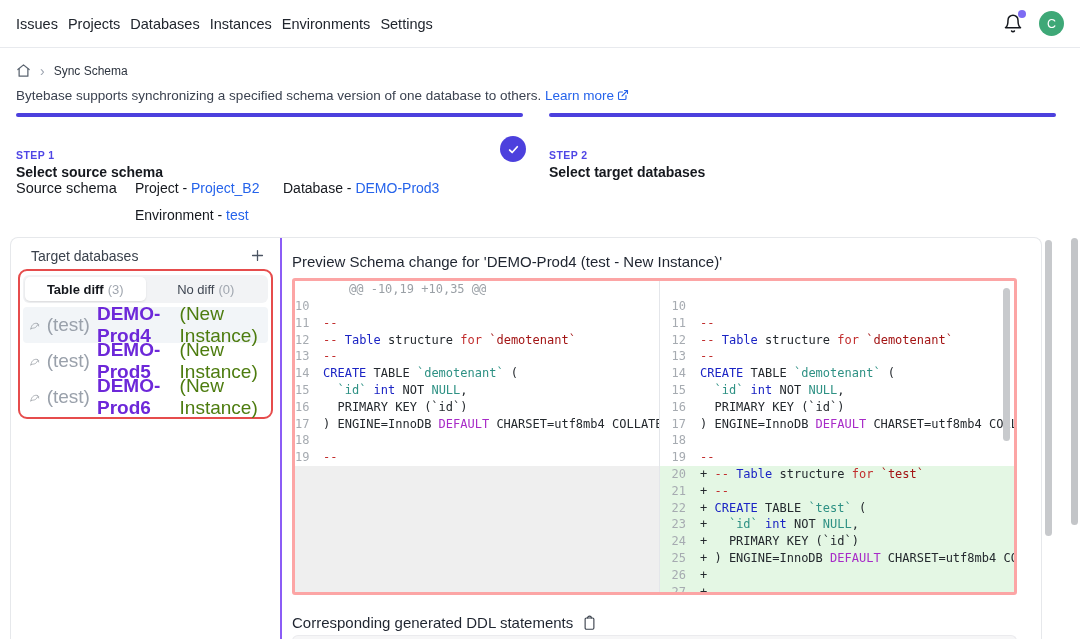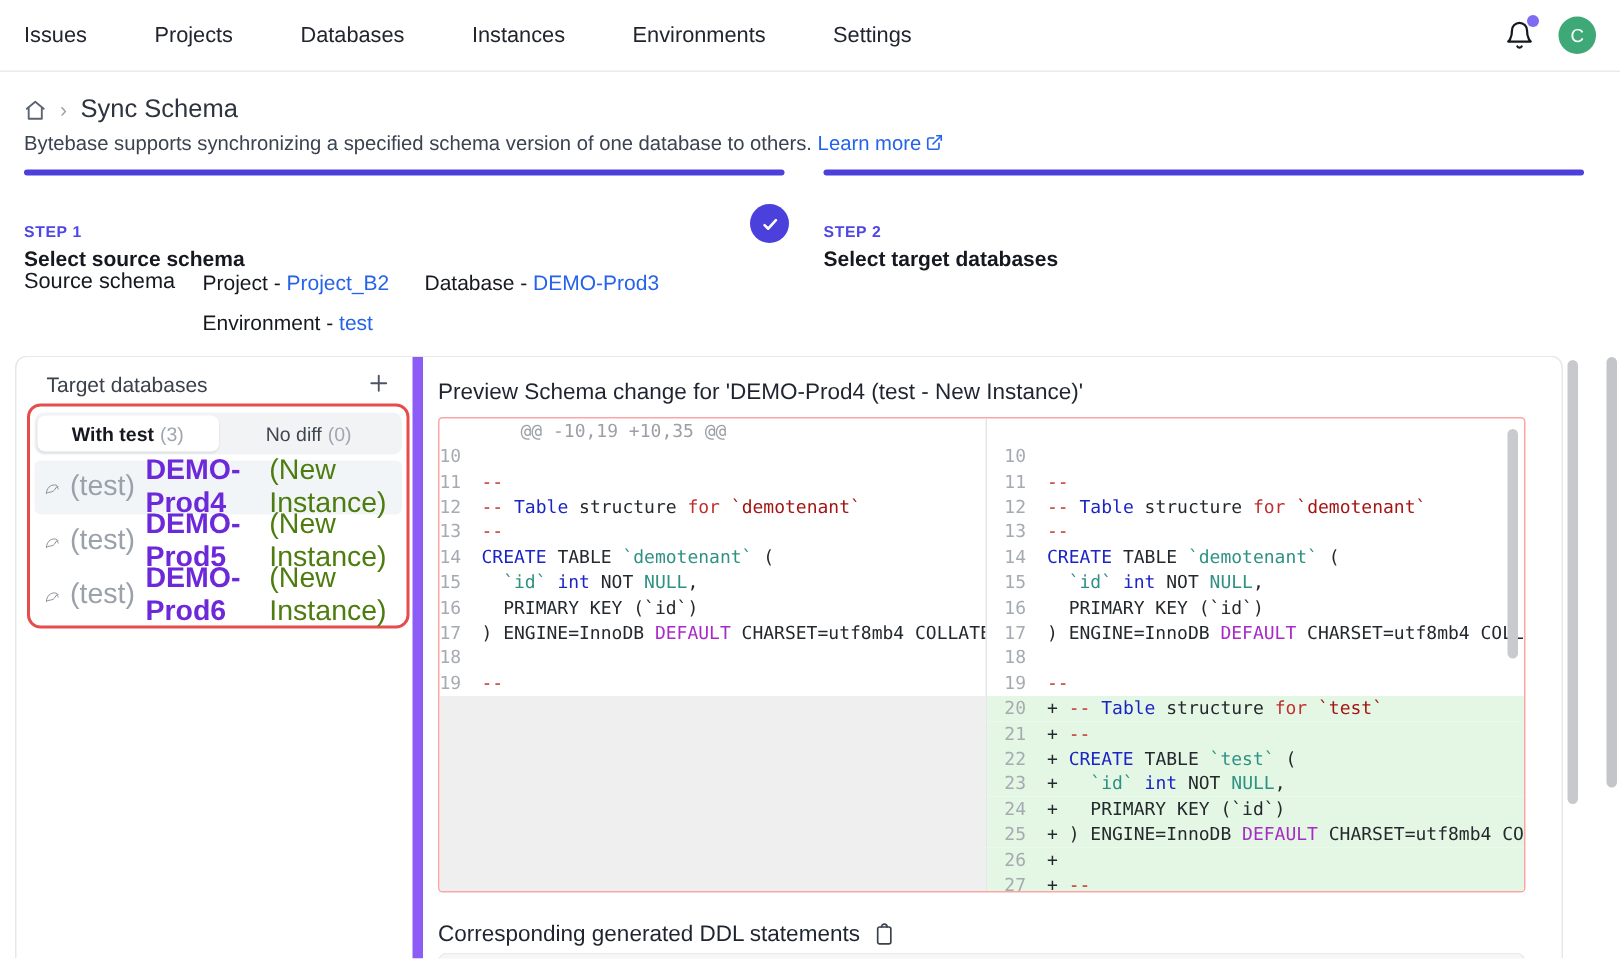--- a/index.html
+++ b/index.html
@@ -3,32 +3,32 @@
 <meta charset="utf-8">
 <style>
   * { margin:0; padding:0; box-sizing:border-box; }
   html,body { width:1080px; height:639px; overflow:hidden; }
   body { position:relative; background:#fff; font-family:"Liberation Sans",sans-serif; color:#1f2430; }
 
   
   .topnav { position:absolute; left:0; top:0; width:1080px; height:48px;
             border-bottom:1px solid #e8eaee; display:flex; align-items:center;
             padding:0 16px; background:#fff; z-index:5; }
-  .nav-items { display:flex; gap:45px; }
+  .nav-items { display:flex; gap:10px; }
   .nav-item { font-size:14.5px; color:#21262e; cursor:pointer; }
   .nav-right { margin-left:auto; display:flex; align-items:center; gap:14px; }
   .bell-wrap { position:relative; width:22px; height:22px; cursor:pointer; }
   .bell-dot { position:absolute; right:-1px; top:-3px; width:8px; height:8px; border-radius:50%; }
   .avatar { width:25px; height:25px; border-radius:50%; color:#fff; font-size:12.5px;
             display:flex; align-items:center; justify-content:center; cursor:pointer; }
 
   
   .breadcrumb { position:absolute; left:16px; top:63px; display:flex; align-items:center; gap:9px; }
   .crumb-sep { color:#9ca3af; font-size:14px; line-height:1; }
-  .crumb-page { font-size:17px; color:#2d343f;text-align:right; }
+  .crumb-page { font-size:12px; color:#2d343f;text-align:right; }
   .intro { position:absolute; left:16px; top:88px; font-size:13.5px; color:#3b4250; }
   .intro a { color:#2563eb; text-decoration:none; cursor:pointer; }
   .ext-icon { display:inline-block; vertical-align:-1px; margin-left:3px; }
 
   
   .bar { position:absolute; top:113px; height:4px; border-radius:2px; background:#4c40dd; }
   .bar1 { left:16px; width:507px; } .bar2 { left:549px; width:507px; }
   .step { position:absolute; top:131px; }
   .step-label { font-size:10.5px; font-weight:bold; color:#4f46e5; letter-spacing:.04em;margin-top:18px; }
   .step-title { font-size:14px; font-weight:bold; color:#15181e; margin-top:3px; }
@@ -38,42 +38,42 @@
 
   
   .source-label { position:absolute; left:16px; top:180px; font-size:14.5px; color:#15181e; }
   .source-grid { position:absolute; left:135px; top:180px; display:grid;
                  grid-template-columns:148px auto; row-gap:11px; font-size:14px; }
   .field-name { color:#15181e; } .field-value { color:#2563eb; cursor:pointer; }
 
   
   .main { position:absolute; left:10px; top:237px; width:1032px; height:402px;
           border:1px solid #e6e8eb; border-bottom:none; border-radius:8px 8px 0 0; background:#fff; }
-  .left-panel { position:absolute; left:0; top:0; width:271px; height:100%; border-right:7px solid #8b5cf6; }
+  .left-panel { position:absolute; left:0; top:0; width:271px; height:100%; border-right:2px solid #8b5cf6; }
   .lp-header { display:flex; align-items:center; justify-content:space-between; padding:9px 14px 6px 20px; }
   .lp-title { font-size:14px; color:#3a414c; }
   .plus-btn { cursor:pointer; display:flex; }
   .red-box { position:absolute; left:7px; top:31px; width:255px; height:150px;
              border:2.5px solid #e64c4c; border-radius:9px; background:#fff; padding:4px 3px 0 3px; }
   .tabbar { height:28px; background:#f2f3f5; border-radius:6px; display:flex; padding:2px; }
   .tab { flex:1; display:flex; align-items:center; justify-content:center; gap:4px;
          font-size:13px; color:#3f4652; cursor:pointer; border-radius:5px; }
   .tab.active { background:#fff; font-weight:bold; color:#15181e; box-shadow:0 1px 2px rgba(0,0,0,.10); }
   .tab .cnt { color:#a0a6af; font-weight:normal; }
   .db-list { margin-top:4px; }
   .db-row { height:36px; display:flex; align-items:center; gap:7px; padding:0 6px 0 7px;
             font-size:19px; cursor:pointer; border-radius:4px; }
   .db-row.selected { background:#f2f5f8; }
   .db-env { color:#9aa1ab; } .db-name { font-weight:bold; color:#6d28d9; } .db-note { color:#4d7c0f; }
 
   
   .preview { position:absolute; left:271px; top:0; width:760px; height:100%; }
   .preview-title { position:absolute; left:10px; top:15px; font-size:15px; color:#1f2530; }
   .editor { position:absolute; left:10px; top:40px; width:725px; height:317px;
-            border:1px solid #fca5a5; border-radius:3px; background:#fff; overflow:hidden;
+            border:3px solid #fca5a5; border-radius:3px; background:#fff; overflow:hidden;
             font-family:"DejaVu Sans Mono",monospace; font-size:12px; }
   .pane { position:absolute; top:0; height:100%; overflow:hidden; }
   .pane-l { left:0; width:364px; }
   .pane-r { left:365px; width:360px; }
   .sash { position:absolute; left:364px; top:0; width:1px; height:100%; background:#e4e6ea; }
   .hdr { height:17px; line-height:17px; color:#9aa0a6; white-space:pre; }
   .pane-l .hdr { padding-left:54px; }
   .cl { height:16.8px; line-height:16.8px; white-space:pre; }
   .cl.add { background:#e4f7e4; }
   .ln { display:inline-block; text-align:right; color:#a6abb1; }
@@ -166,21 +166,21 @@
       <span class="lp-title">Target databases</span>
       <span class="plus-btn">
         <svg width="17" height="17" viewBox="0 0 24 24" fill="none" stroke="#4b5563" stroke-width="1.8" stroke-linecap="round">
             <path d="M12 5v14M5 12h14"></path>
           </svg>
       </span>
     </div>
     <div class="red-box" id="red-box" style="border-color: rgb(230, 76, 76);">
       <div class="tabbar" id="tabbar">
           <div class="tab active">
-            <span>With test</span>
+            <span>Table diff</span>
             <span class="cnt">(3)</span>
           </div>
           <div class="tab">
             <span>No diff</span>
             <span class="cnt">(0)</span>
           </div>
         </div>
       <div class="db-list" id="db-list">
           <div class="db-row selected">
             <svg width="15" height="13" viewBox="0 0 16 14" fill="none" stroke="#8a9097" stroke-width="1.1" stroke-linecap="round" stroke-linejoin="round">

